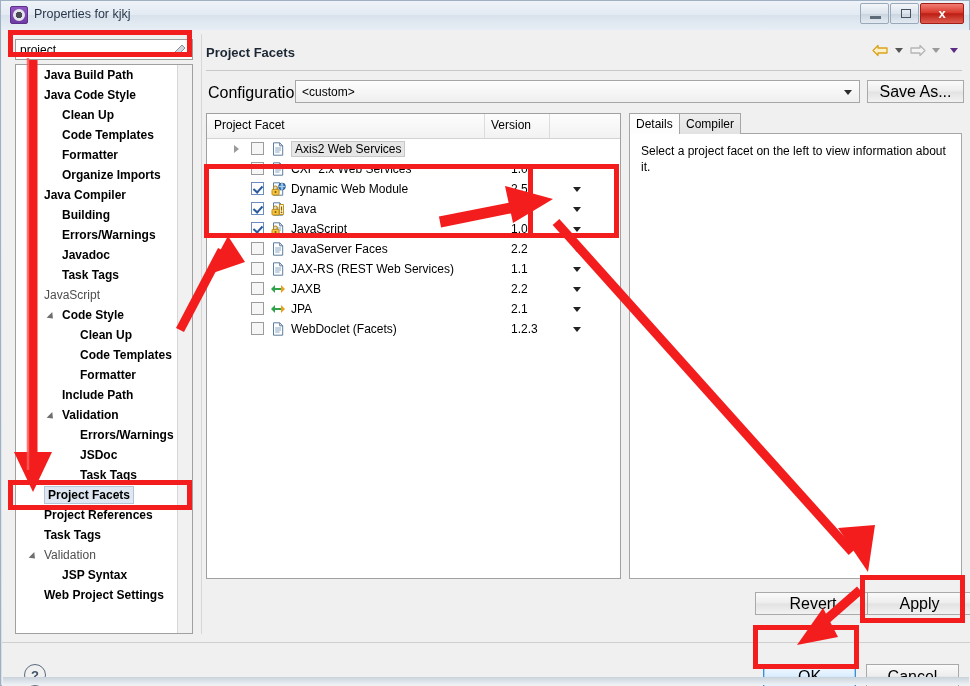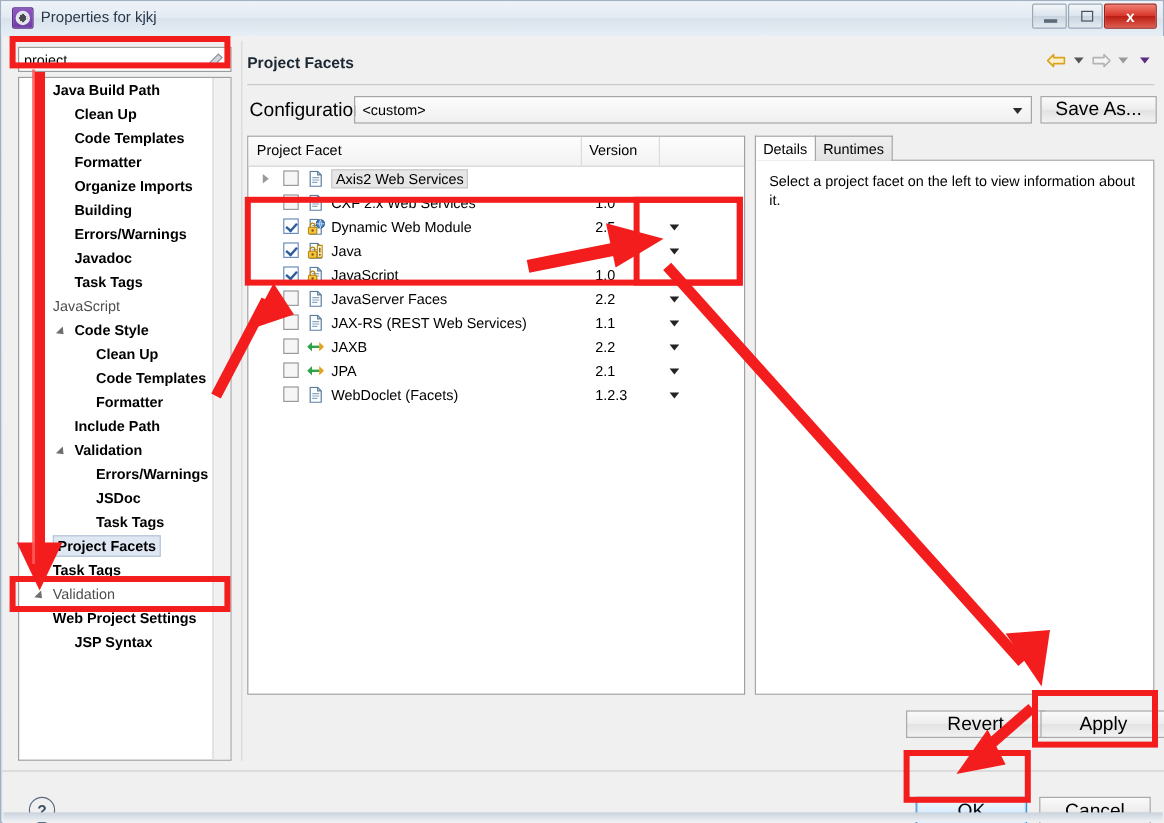--- a/index.html
+++ b/index.html
@@ -170,21 +170,21 @@
     position:absolute;left:0;top:0;width:100%;height:25px;
     background:linear-gradient(to bottom,#fdfdfd,#f2f2f2);
     border-bottom:1px solid #d3d3d3;box-sizing:border-box;
   }
   .th{
     position:absolute;top:4px;font-size:12px;color:#000;
   }
   .th.c1{left:7px;}
   .th.c2{left:284px;}
   .thsep{position:absolute;top:0;width:1px;height:24px;background:#dcdcdc;}
-  .rows{position:absolute;left:1px;top:25px;width:100%;text-decoration:underline;}
+  .rows{position:absolute;left:16px;top:25px;width:100%;text-decoration:underline;}
   .row{position:relative;height:20px;line-height:20px;}
   .row .arrow-tw{
     position:absolute;left:11px;top:6px;width:0;height:0;
     border-left:5px solid #9a9a9a;border-top:4px solid transparent;border-bottom:4px solid transparent;
   }
   .cb{
     position:absolute;left:28px;top:3px;width:13px;height:13px;
     background:#f6f6f6;border:1px solid #9c9c9c;box-sizing:border-box;
   }
   .cb.checked{background:#ffffff;border-color:#6c8ebf;}
@@ -277,30 +277,38 @@
             <line x1="1" y1="12.5" x2="12" y2="12.5" stroke="#7b8188" stroke-width="1.4"></line>
           </svg>
         </div>
 
         <div class="tree">
           <div class="tree-inner" id="treeInner">
               <div class="tnode">
                 <span class="tlabel" style="left: 28px;">Java Build Path</span>
               </div>
               <div class="tnode">
+                <span class="twist" style="left: 14px;"></span>
+                <span class="tlabel" style="left: 28px;">Java Code Style</span>
+              </div>
+              <div class="tnode">
                 <span class="tlabel" style="left: 46px;">Clean Up</span>
               </div>
               <div class="tnode">
                 <span class="tlabel" style="left: 46px;">Code Templates</span>
               </div>
               <div class="tnode">
                 <span class="tlabel" style="left: 46px;">Formatter</span>
               </div>
               <div class="tnode">
                 <span class="tlabel" style="left: 46px;">Organize Imports</span>
+              </div>
+              <div class="tnode">
+                <span class="twist" style="left: 14px;"></span>
+                <span class="tlabel" style="left: 28px;">Java Compiler</span>
               </div>
               <div class="tnode">
                 <span class="tlabel" style="left: 46px;">Building</span>
               </div>
               <div class="tnode">
                 <span class="tlabel" style="left: 46px;">Errors/Warnings</span>
               </div>
               <div class="tnode">
                 <span class="tlabel" style="left: 46px;">Javadoc</span>
               </div>
@@ -337,31 +345,34 @@
               <div class="tnode">
                 <span class="tlabel" style="left: 64px;">JSDoc</span>
               </div>
               <div class="tnode">
                 <span class="tlabel" style="left: 64px;">Task Tags</span>
               </div>
               <div class="tnode">
                 <span class="tlabel" style="left: 28px;"><span class="sel-label">Project Facets</span></span>
               </div>
               <div class="tnode">
+                <span class="tlabel" style="left: 28px;">Project References</span>
+              </div>
+              <div class="tnode">
                 <span class="tlabel" style="left: 28px;">Task Tags</span>
               </div>
               <div class="tnode gray">
                 <span class="twist" style="left: 14px;"></span>
                 <span class="tlabel" style="left: 28px;">Validation</span>
               </div>
               <div class="tnode">
+                <span class="tlabel" style="left: 46px;">JSP Syntax</span>
+              </div>
+              <div class="tnode">
                 <span class="tlabel" style="left: 28px;">Web Project Settings</span>
-              </div>
-              <div class="tnode">
-                <span class="tlabel" style="left: 46px;">JSP Syntax</span>
               </div>
             </div>
           <div class="tree-scroll"></div>
         </div>
       </div>
 
       <div class="vdiv"></div>
 
       <div class="rightcol">
         <div class="page-title">Project Facets</div>
@@ -534,21 +545,21 @@
                   <line x1="4.2" y1="10" x2="8.5" y2="10" stroke="#8aa6c0" stroke-width="1"></line>
                 </svg>
                 <span class="fname">WebDoclet (Facets)</span>
                 <span class="fver">1.2.3</span>
                 <span class="vdrop"></span>
               </div>
             </div>
         </div>
 
         <div class="tabs">
-          <div class="tab inactive" style="left:50px">Runtimes</div>
+          <div class="tab inactive" style="left:50px">Compiler</div>
           <div class="tab active">Details</div>
           <div class="tabbody">
             <p>Select a project facet on the left to view information about it.</p>
           </div>
         </div>
 
         <div class="btn btn-revert">Revert</div>
         <div class="btn btn-apply">Apply</div>
       </div>
 

